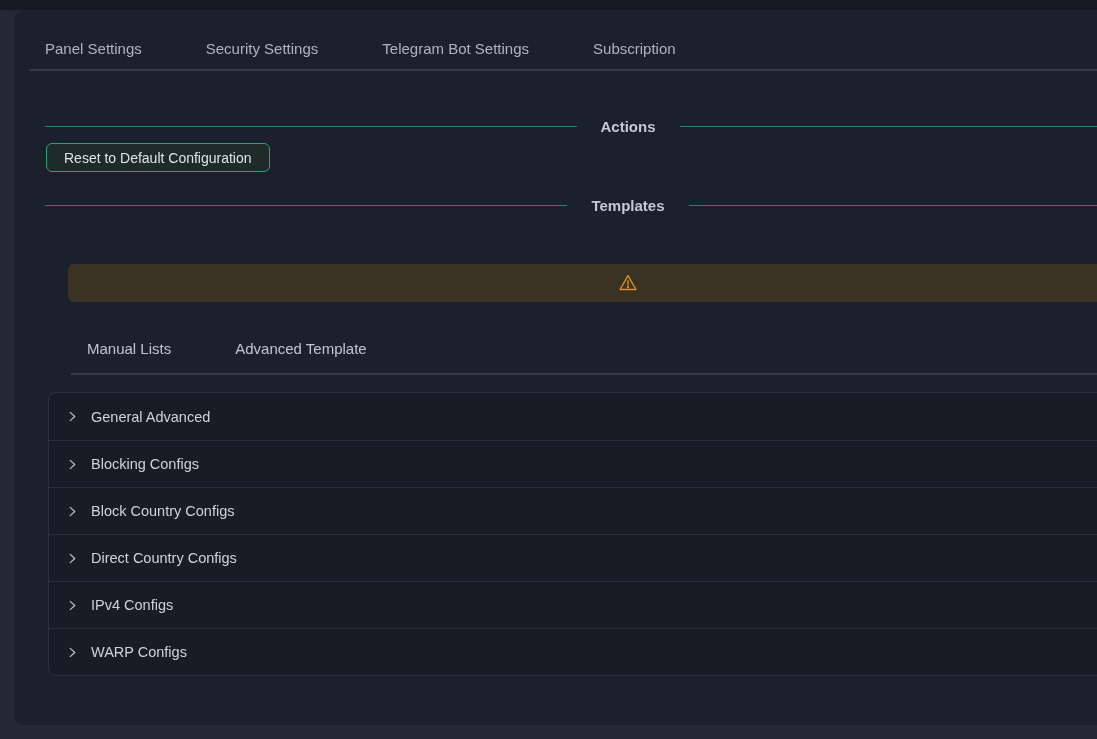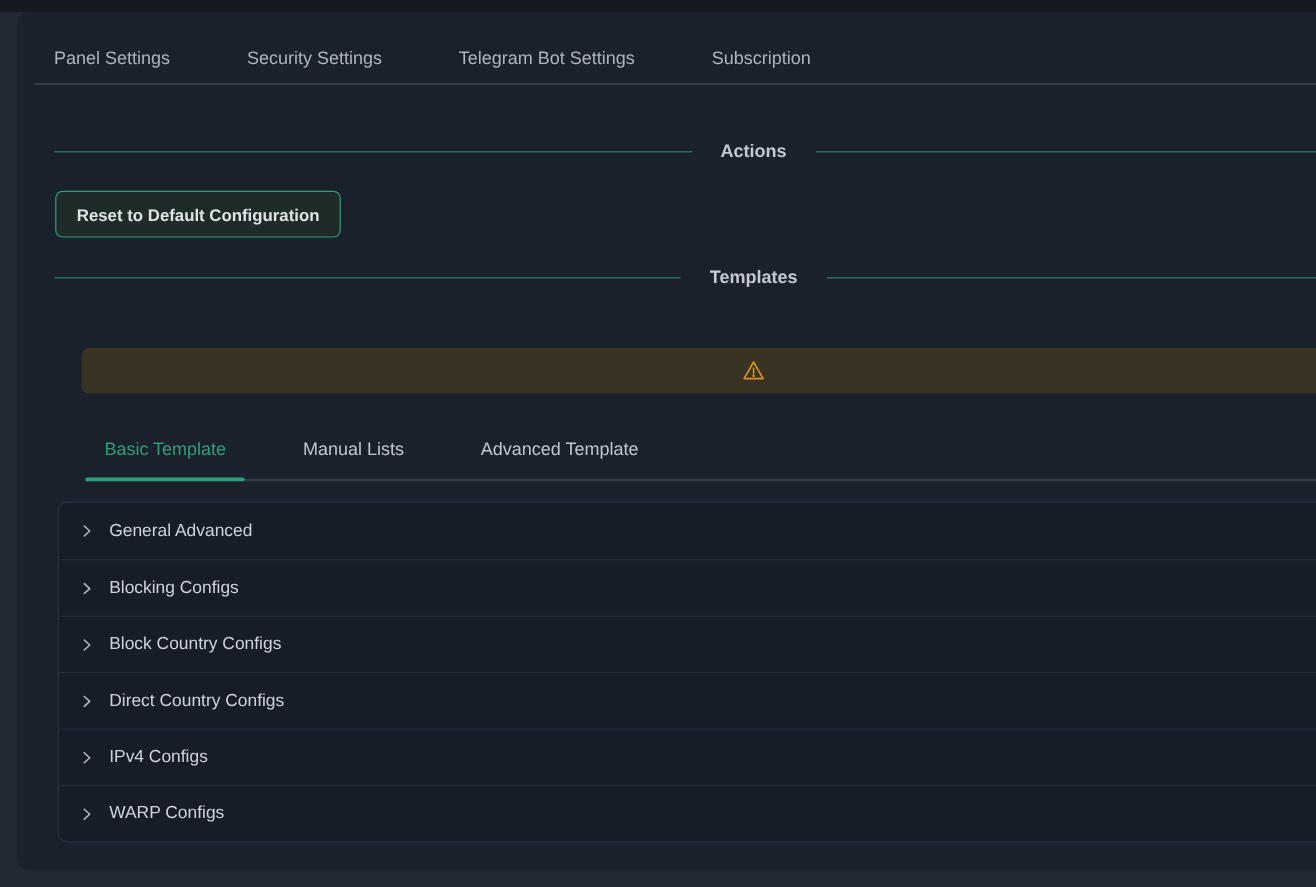--- a/index.html
+++ b/index.html
@@ -52,26 +52,26 @@
   .divider .divider-text {
     padding: 0 24px;
     color: #c3c9d2; font-size: 15px; font-weight: 700;
     white-space: nowrap;
   }
   .divider.templates { margin-top: 22px; }
 
   
   .reset-btn {
     display: inline-flex; align-items: center;
-    margin: 22px 0 0 32px;
-    height: 39px; padding: 0 17px;
+    margin: 6px 0 0 32px;
+    height: 29px; padding: 0 17px;
     background: #1e2b28;
     border: 1px solid #2f9e78;
     border-radius: 6px;
-    color: #dfe3e8; font-size: 14px; font-weight: 700;
+    color: #dfe3e8; font-size: 14px; font-weight: 400;
     font-family: "Liberation Sans", sans-serif;
     cursor: pointer;
   }
 
   
   .warn-banner {
     margin: 48px 54px 0 54px;
     height: 38px;
     background: #3a3222;
     border-radius: 6px;
@@ -151,21 +151,20 @@
       <svg width="20" height="20" viewBox="0 0 24 24" fill="none" stroke="#d6941f" stroke-width="1.6" stroke-linejoin="round" stroke-linecap="round">
         <path d="M12 3.2 L21.5 19.8 H2.5 Z"></path>
         <line x1="12" y1="9.3" x2="12" y2="14.6"></line>
         <circle cx="12" cy="17" r="0.6" fill="#d6941f"></circle>
       </svg>
     </span>
   </div>
 
   
   <div class="tabbar-sub">
-    <div class="tab active">Basic Template</div>
     <div class="tab">Manual Lists</div>
     <div class="tab">Advanced Template</div>
   </div>
 
   
   <div class="panel">
     <div class="panel-row">
       <span class="chev">
         <svg width="11" height="11" viewBox="0 0 12 12" fill="none" stroke="currentColor" stroke-width="1.4" stroke-linecap="round" stroke-linejoin="round">
             <path d="M3.5 1.5 L8.5 6 L3.5 10.5"></path>

